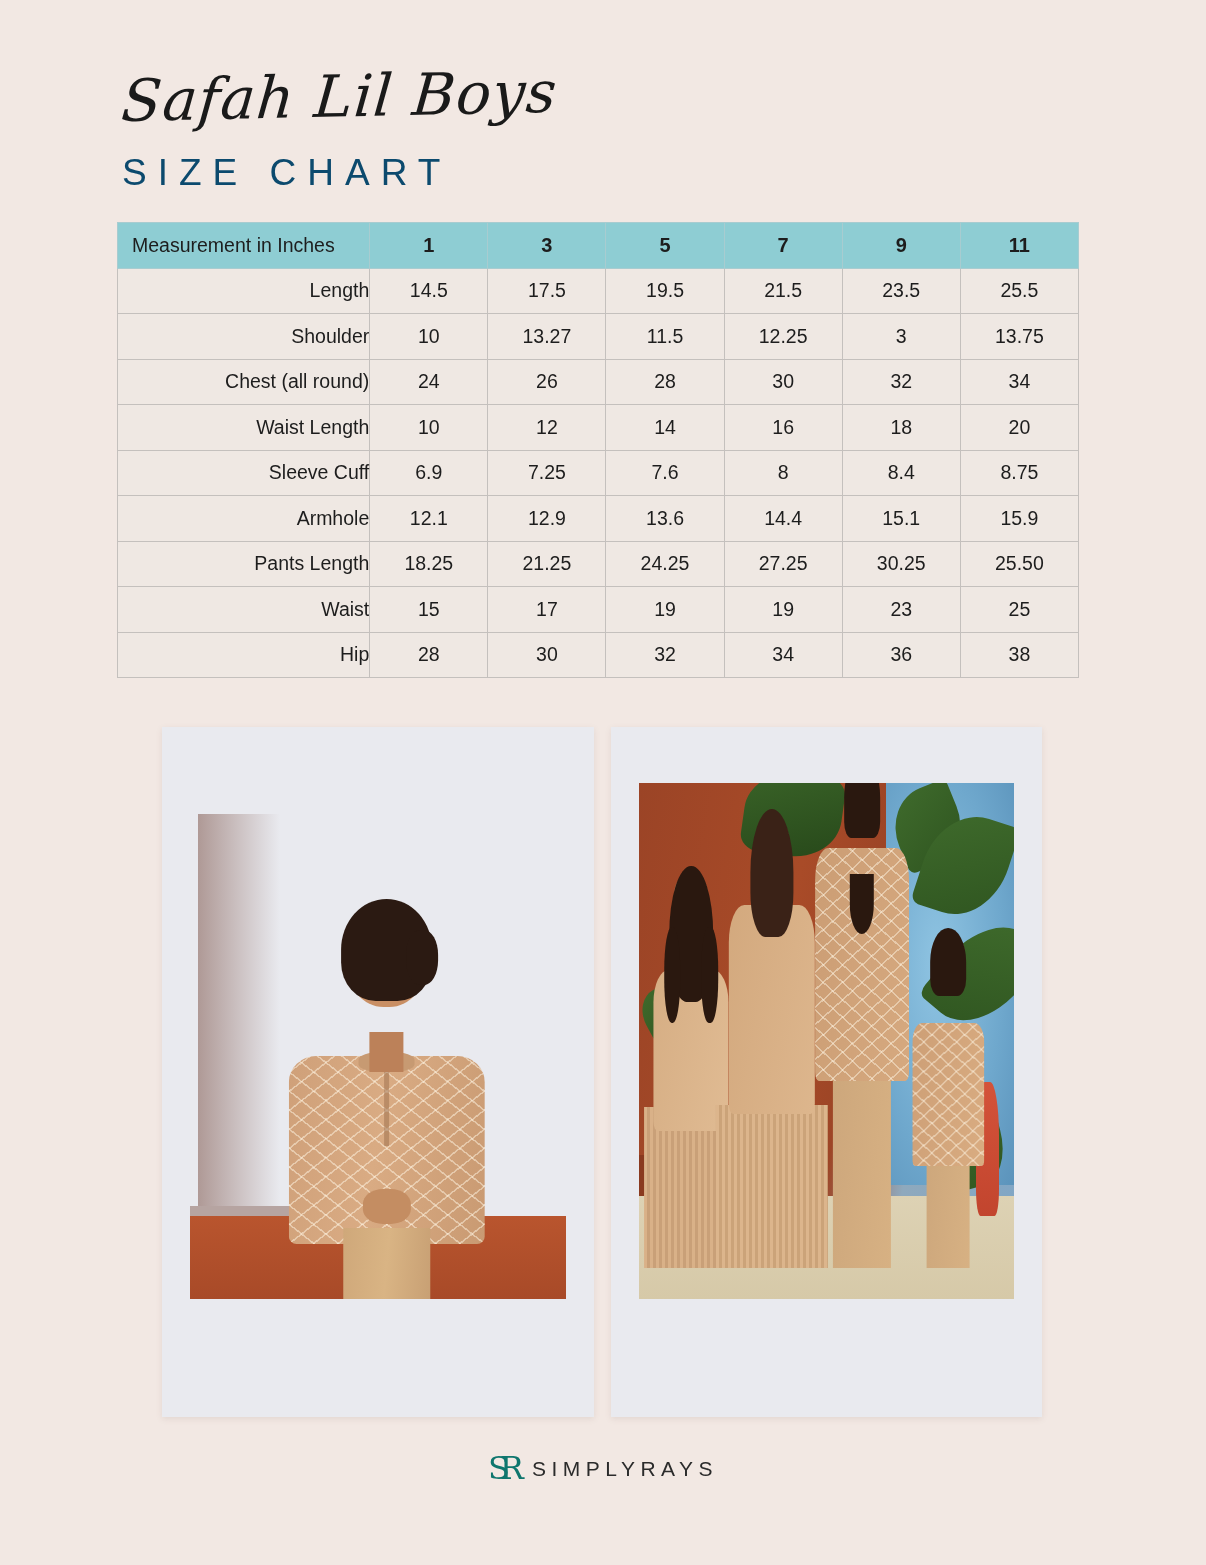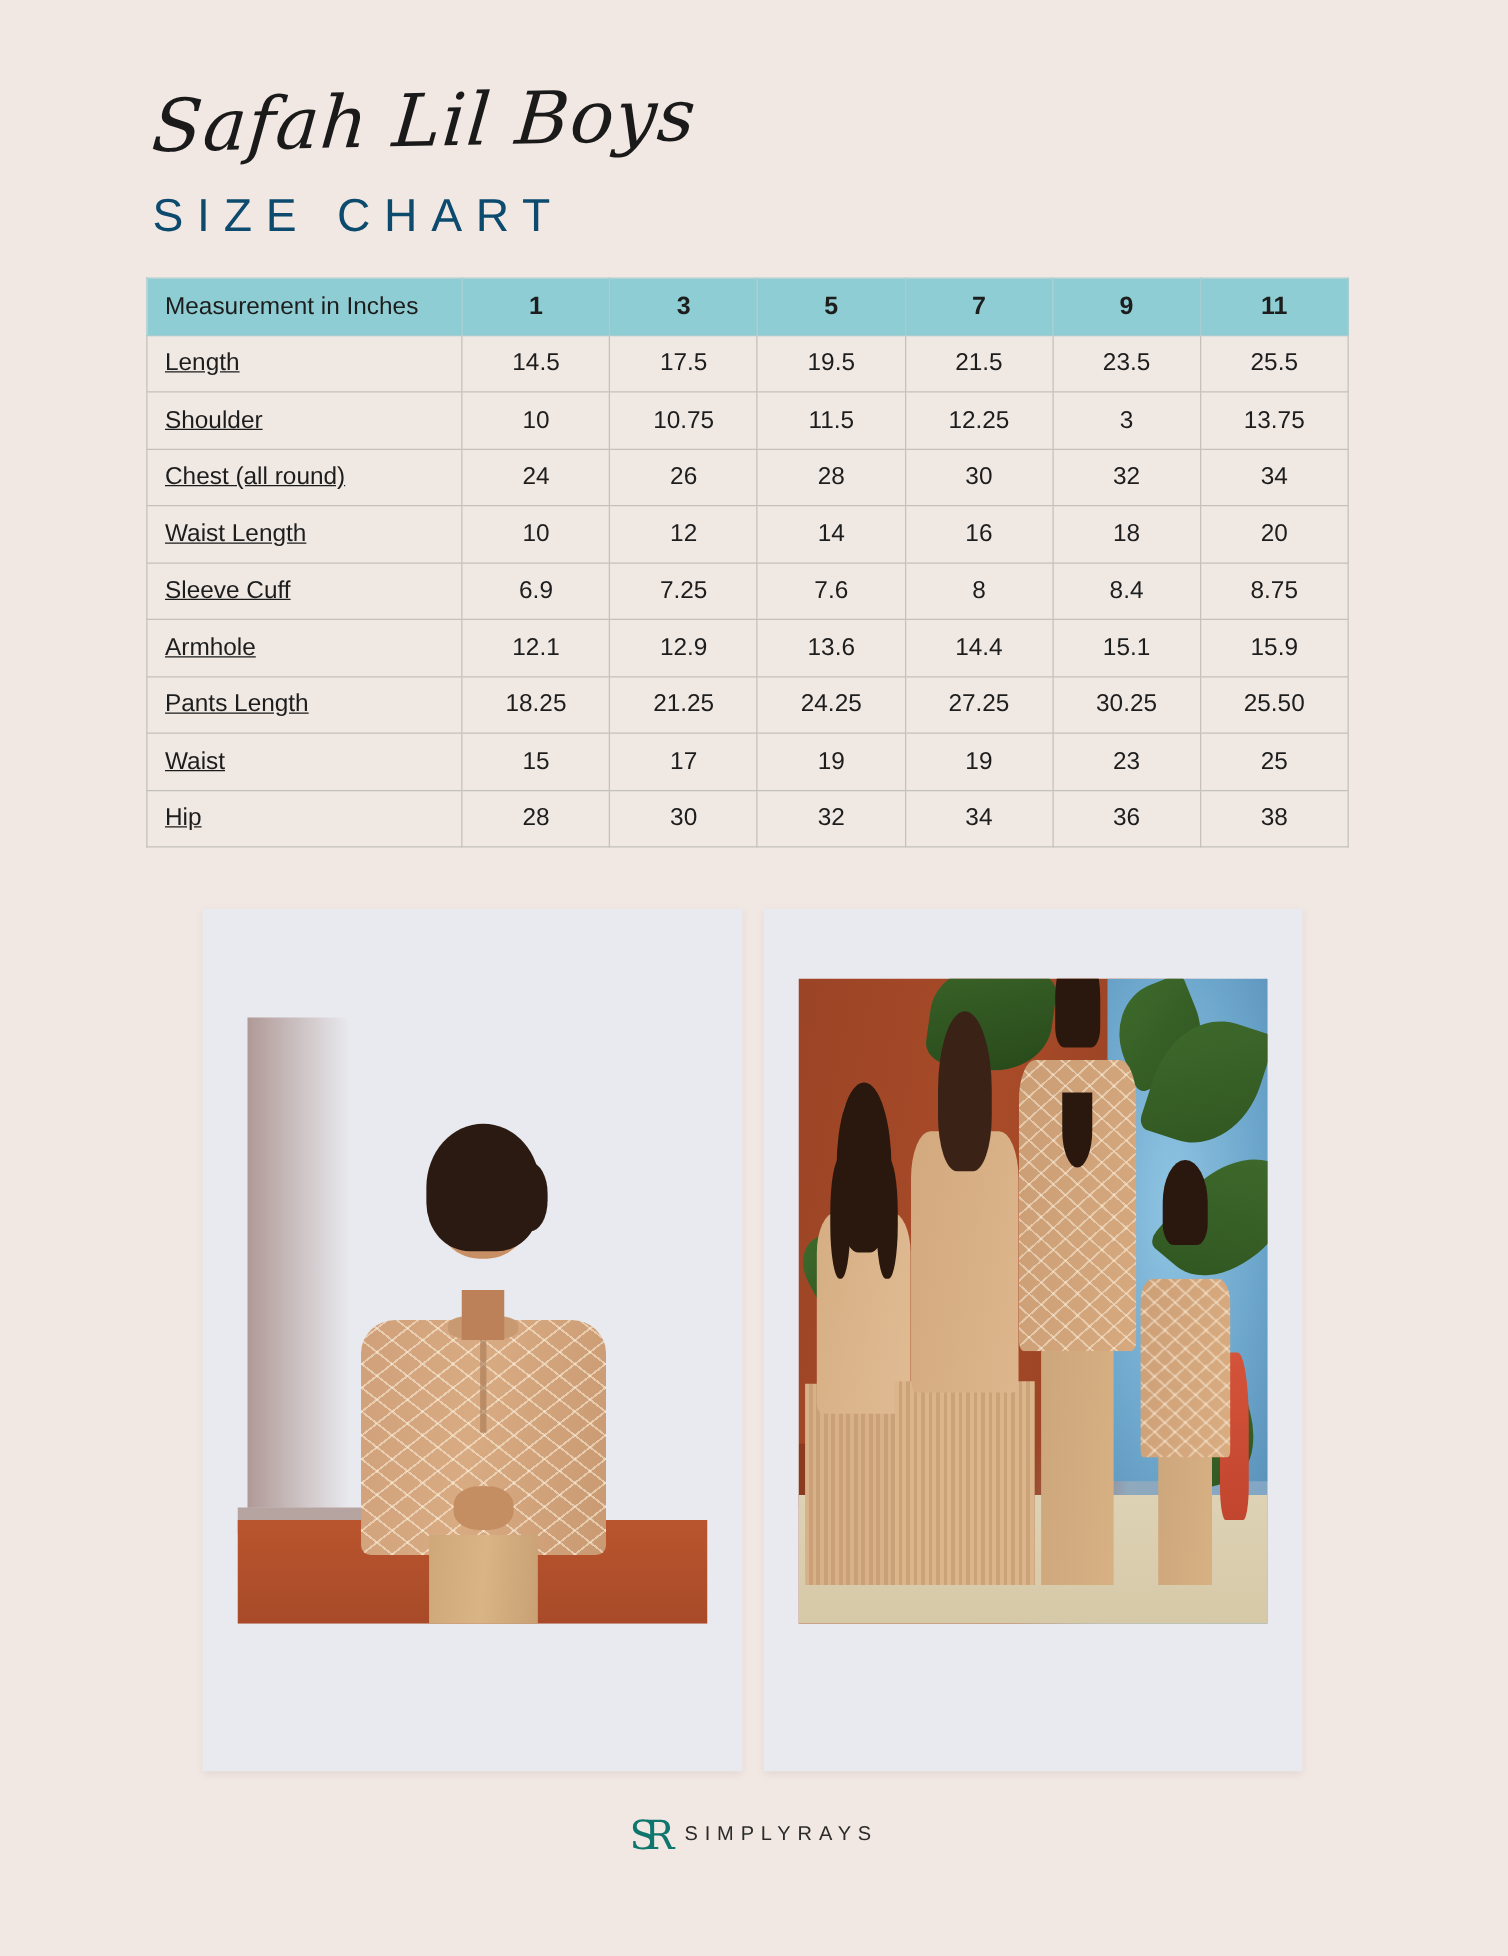--- a/index.html
+++ b/index.html
@@ -67,23 +67,22 @@
   }
 
   .size-table thead th.label-head {
     font-weight: 400;
     font-size: 19.5px;
     text-align: left;
     padding-left: 14px;
   }
 
   .size-table td.row-label {
-    text-align: left;
+    text-align: right;
     padding-left: 14px;
-    text-decoration: underline;
   }
 
   .size-table td.val { text-align: center; }
 
   .col-label { width: 252px; }
   .col-size  { width: 118px; }
 
   
   .photo-row {
     position: absolute;
@@ -271,21 +270,21 @@
   .monogram {
     font-family: "DejaVu Serif", serif;
     font-size: 32px;
     font-weight: 400;
     color: #0f766e;
     letter-spacing: -10px;
     line-height: 1;
   }
   .wordmark {
     font-family: "Liberation Sans", sans-serif;
-    font-size: 16px;
+    font-size: 21px;
     font-weight: 300;
     letter-spacing: 5.5px;
     color: #2b2b2b;
     line-height: 1;
   }
 </style>
 </head>
 <body>
 
 <div class="header">
@@ -320,21 +319,21 @@
       <td class="val">14.5</td>
       <td class="val">17.5</td>
       <td class="val">19.5</td>
       <td class="val">21.5</td>
       <td class="val">23.5</td>
       <td class="val">25.5</td>
     </tr>
     <tr>
       <td class="row-label">Shoulder</td>
       <td class="val">10</td>
-      <td class="val">10.75</td>
+      <td class="val">13.27</td>
       <td class="val">11.5</td>
       <td class="val">12.25</td>
       <td class="val">3</td>
       <td class="val">13.75</td>
     </tr>
     <tr>
       <td class="row-label">Chest (all round)</td>
       <td class="val">24</td>
       <td class="val">26</td>
       <td class="val">28</td>

